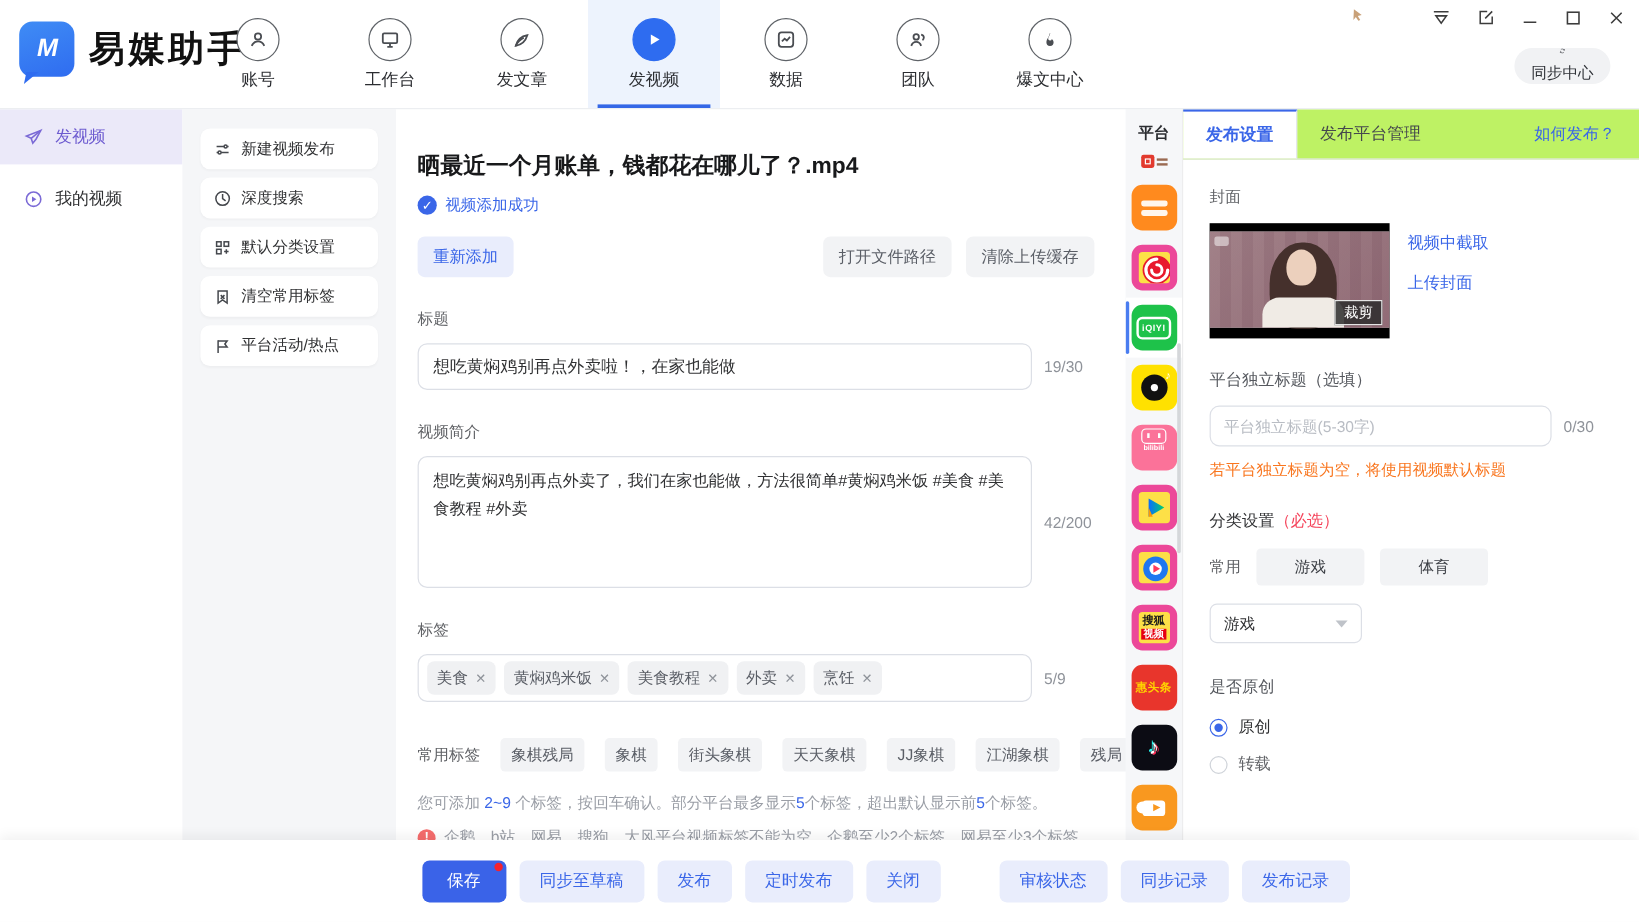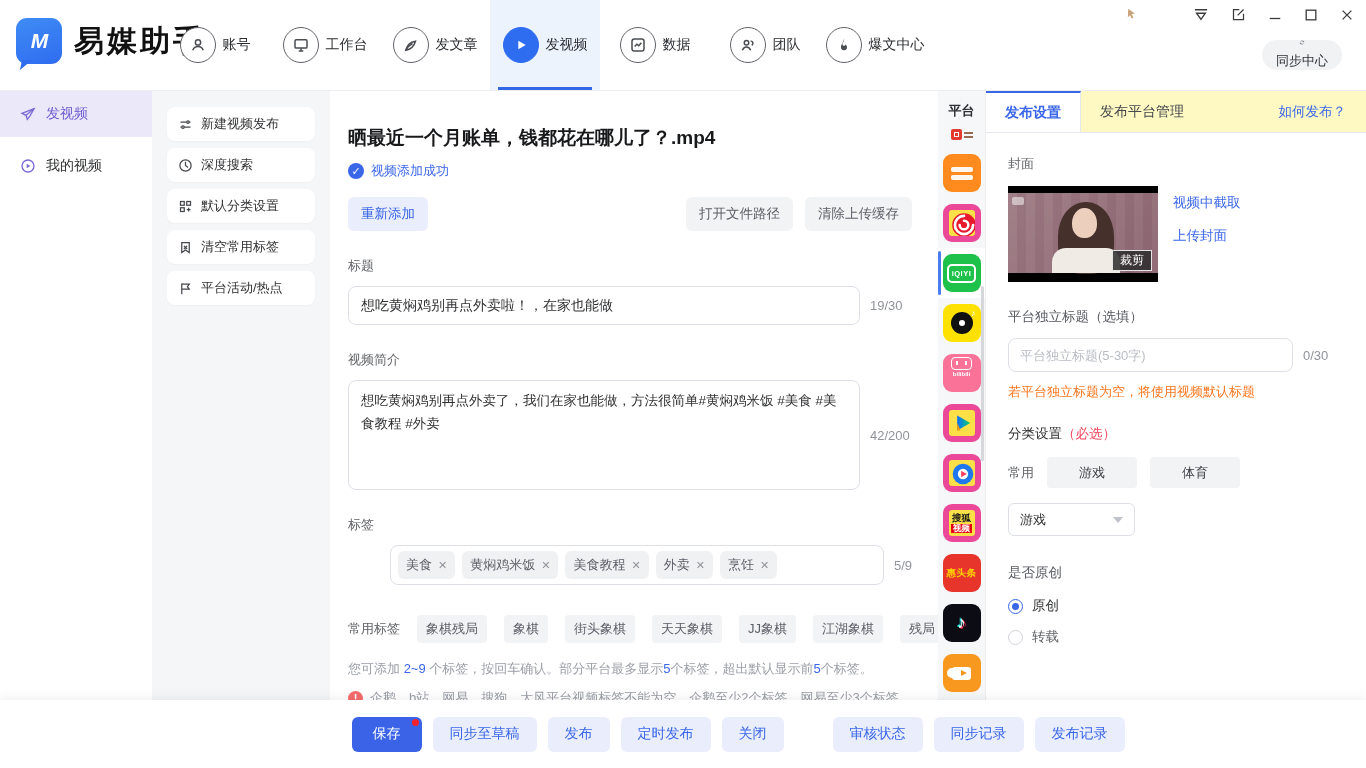--- a/index.html
+++ b/index.html
@@ -11,21 +11,21 @@
     border-bottom:1px solid #eceef1; z-index:5; }
   .logo { position:absolute; left:16px; top:18px; display:flex; align-items:center; gap:12px; }
   .logo-badge { width:46px; height:46px; background:linear-gradient(160deg,#3f8cf5,#2f6cf0);
     border-radius:11px; position:relative; display:grid; place-items:center;
     color:#fff; font-weight:bold; font-size:21px; font-style:italic; letter-spacing:-1px; }
   .logo-badge::after { content:""; position:absolute; left:5px; bottom:-6px; width:0; height:0;
     border-left:10px solid #2f6cf0; border-bottom:10px solid transparent; transform:skewX(-12deg); }
   .logo-text { font-size:30px; font-weight:bold; color:#111; letter-spacing:3px; }
 
   .nav { position:absolute; left:160px; top:0; height:90px; display:flex; }
-  .nav-item { width:110px; height:90px; display:flex; flex-direction:row; align-items:center;
+  .nav-item { width:110px; height:90px; display:flex; flex-direction:column; align-items:center;
     justify-content:center; gap:7px; position:relative; cursor:pointer; }
   .nav-item .circ { width:36px; height:36px; border-radius:50%; border:1.6px solid #5f6368;
     display:grid; place-items:center; color:#4a4d52; background:#fff; }
   .nav-item .nlabel { font-size:14px; color:#2b2d31; }
   .nav-item.active { background:#edf3fd; }
   .nav-item.active::after { content:""; position:absolute; bottom:0; left:8px; right:8px;
     height:3px; background:#3467e6; }
   .nav-item.active .circ { background:#2e6cf0; border-color:#2e6cf0; color:#fff; }
 
   .winctl { position:absolute; top:7px; right:12px; display:flex; gap:22px; align-items:center; color:#3c3c3c; }
@@ -67,21 +67,21 @@
   .fld-label { margin-top:26px; font-size:13px; color:#606266; }
   .inp-row { margin-top:11px; display:flex; align-items:center; }
   .txt-inp { width:512px; height:39px; border:1px solid #dcdfe6; border-radius:8px;
     padding:0 12px; font-size:14px; color:#303133; outline:none;
     font-family:"Liberation Sans","DejaVu Sans",sans-serif; }
   .counter { margin-left:10px; font-size:13px; color:#8f939a; white-space:nowrap; }
   .desc-area { width:512px; height:110px; border:1px solid #dcdfe6; border-radius:8px;
     padding:9px 12px; font-size:13.5px; line-height:1.7; color:#303133; resize:none; outline:none;
     font-family:"Liberation Sans","DejaVu Sans",sans-serif; }
   .tagbox { width:512px; height:40px; border:1px solid #dcdfe6; border-radius:8px;
-    display:flex; align-items:center; gap:7px; padding:0 7px;margin-left:42px; }
+    display:flex; align-items:center; gap:7px; padding:0 7px; }
   .chip { background:#f0f1f3; border-radius:6px; padding:5px 8px; font-size:13px; color:#5a5e66;
     display:flex; align-items:center; gap:6px; white-space:nowrap; cursor:default; }
   .chip .x { color:#8f939a; font-size:11px; cursor:pointer; }
   .common-row { margin-top:30px; display:flex; align-items:center; gap:17px; flex-wrap:nowrap; }
   .common-label { font-size:13px; color:#606266; white-space:nowrap; }
   .cchip { background:#f2f3f5; border-radius:4px; padding:5px 9px; font-size:13px; color:#5a5e66;
     white-space:nowrap; cursor:pointer; }
   .hint { margin-top:17px; font-size:13px; color:#9a9ea6; }
   .hint .blue { color:#3a66e8; }
   .warn-row { margin-top:11px; display:flex; align-items:center; gap:7px; font-size:13px; color:#9a9ea6; }
@@ -134,21 +134,21 @@
     border-left:6px solid #f9981f; border-top:3px solid transparent; border-bottom:3px solid transparent; }
   .sohu-stack { display:flex; flex-direction:column; align-items:center; line-height:1.1; }
   .sohu-top { font-size:9.5px; font-weight:bold; color:#1a1a1a; }
   .sohu-bot { font-size:8.5px; font-weight:bold; color:#fff; background:#e60012; padding:0 2px; }
   .plat-scroll { position:absolute; right:1px; top:195px; height:175px; width:3px;
     background:#d5d7da; border-radius:2px; }
 
   
   .panel { position:absolute; left:985px; right:0; top:91px; bottom:68px; background:#fff;
     border-left:1px solid #ededee; }
-  .tabs { height:42px; display:flex; align-items:stretch; background:#fef9c3;
+  .tabs { height:42px; display:flex; align-items:stretch; background:#bef264;
     border-bottom:1px solid #e4e7ed; }
   .tab { padding:0 19px; display:flex; align-items:center; font-size:14px; color:#45484d; cursor:pointer; }
   .tab.active { background:#fff; color:#3a66e8; font-weight:bold; border-top:2px solid #3a66e8;
     border-right:1px solid #e4e7ed; }
   .howto { margin-left:auto; margin-right:20px; align-self:center; color:#3a66e8;
     font-size:13.5px; cursor:pointer; }
   .panel-body { padding:0 22px; }
   .cover-label { margin-top:22px; font-size:13px; color:#606266; }
   .cover-row { margin-top:13px; display:flex; gap:15px; }
   .thumb { width:150px; height:96px; background:#000; position:relative; overflow:hidden; flex:none; cursor:pointer; }

